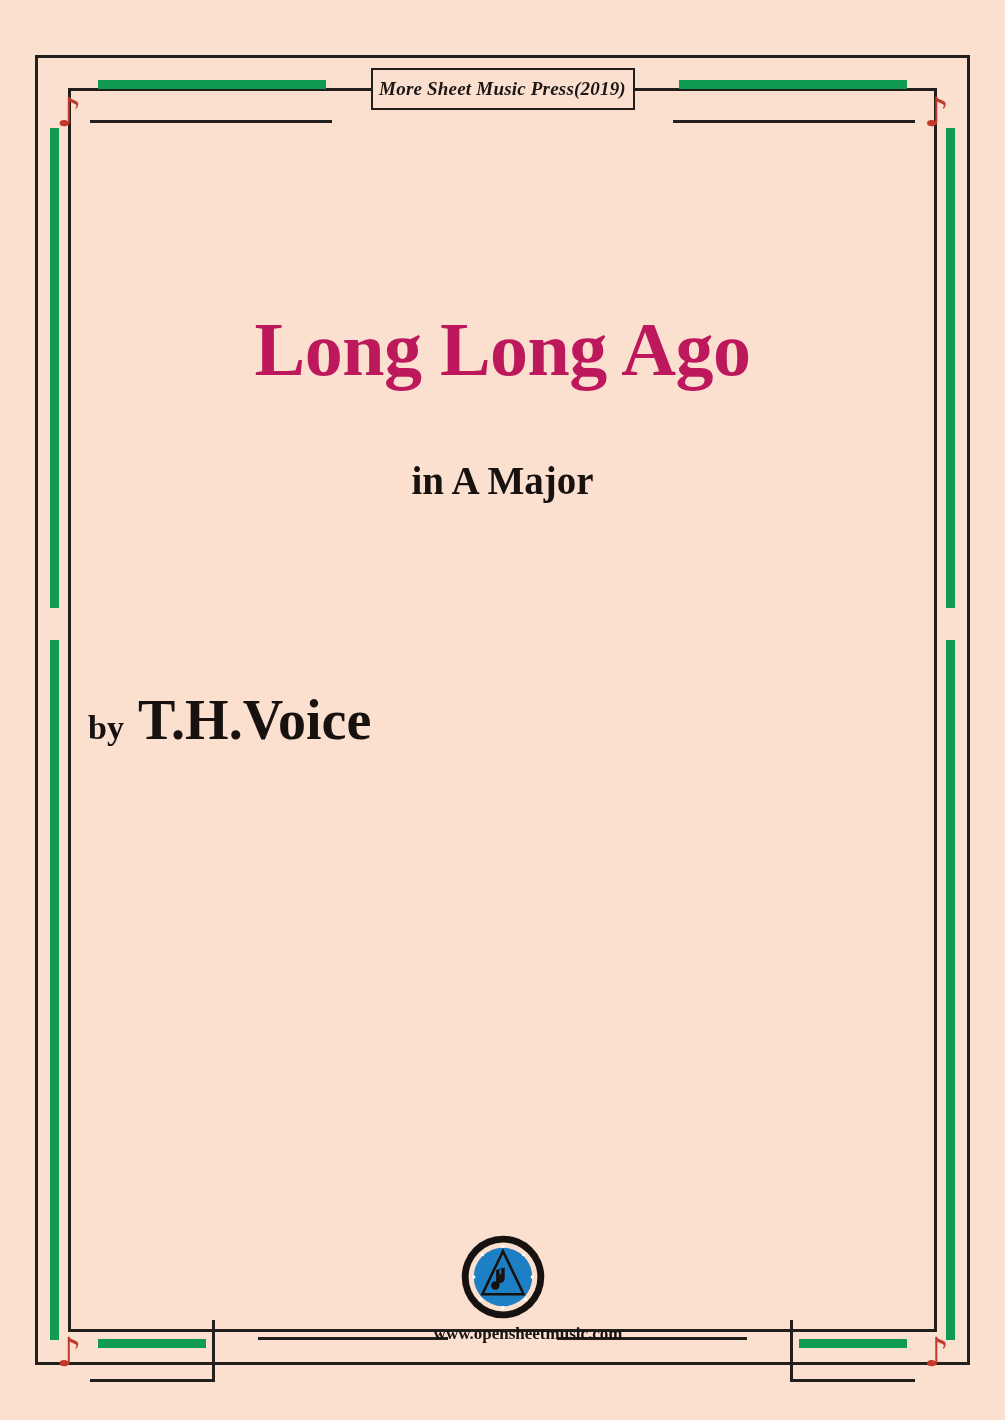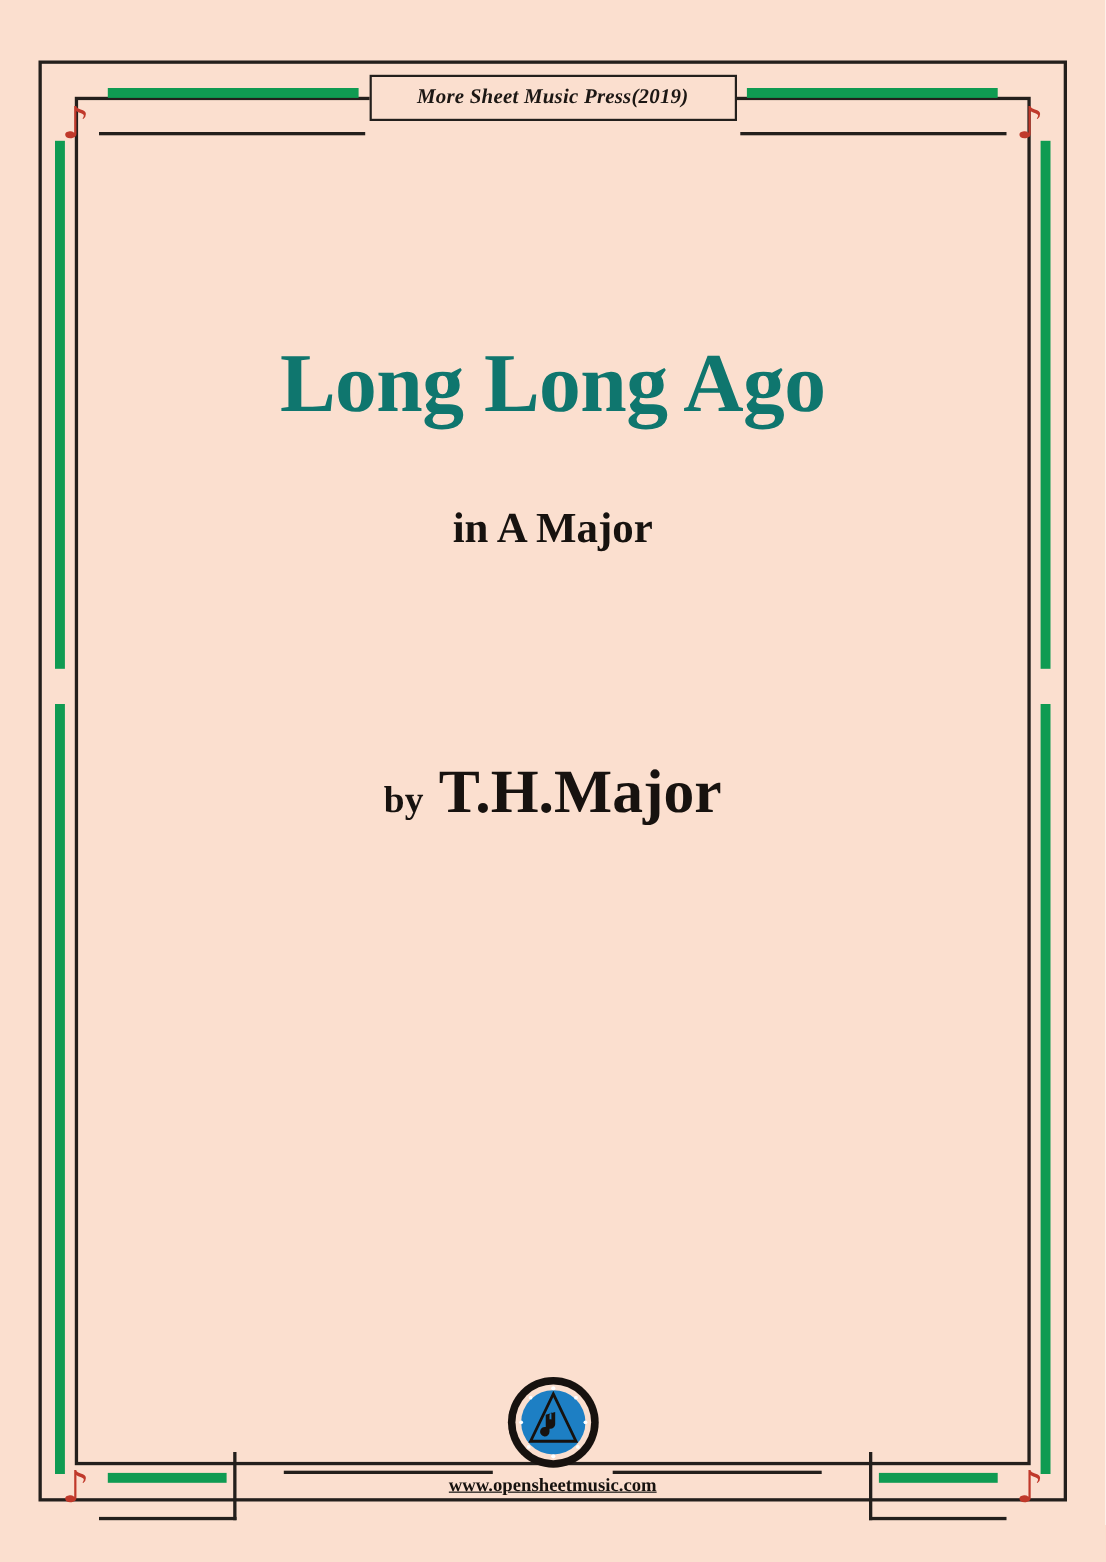--- a/index.html
+++ b/index.html
@@ -92,21 +92,21 @@
   }
   .dbot.bl { left: 90px;  width: 125px; }
   .dbot.br { right: 90px; width: 125px; }
 
   
   .publisher-box {
     position: absolute;
     left: 50%;
     transform: translateX(-50%);
     top: 68px;
-    width: 334px;
+    width: 264px;
     height: 42px;
     border: 2px solid #231f1c;
     background: #fbdfcf;
     display: flex;
     align-items: center;
     justify-content: center;
     box-sizing: border-box;
   }
   .publisher-text {
     font-family: "Liberation Serif", serif;
@@ -137,21 +137,21 @@
     left: 88px;
     right: 88px;
     top: 250px;
     text-align: center;
   }
   .title {
     font-family: "Liberation Serif", serif;
     font-weight: bold;
     font-size: 76px;
     line-height: 1.05;
-    color: #0f766e;
+    color: #be185d;
     margin: 60px 0 0 0;
     letter-spacing: -0.5px;
   }
   .subtitle {
     font-family: "Liberation Serif", serif;
     font-weight: bold;
     font-size: 39px;
     color: #17120f;
     margin: 68px 0 0 0;
   }
@@ -159,45 +159,44 @@
     font-family: "Liberation Serif", serif;
     font-weight: bold;
     font-size: 38px;
     color: #17120f;
     margin: 190px 0 0 0;
   }
   .composer-line {
     margin: 185px 0 15px 0;
     display: flex;
     align-items: baseline;
-    justify-content: center;
+    justify-content: flex-start;
     gap: 14px;
   }
   .by-word {
     font-family: "Liberation Serif", serif;
     font-weight: bold;
     font-size: 34px;
     color: #17120f;
   }
   .composer {
     font-family: "Liberation Serif", serif;
     font-weight: bold;
     font-size: 56px;
     color: #17120f;
   }
 
   
   .logo-wrap {
     position: absolute;
     left: 50%;
     transform: translateX(-50%);
-    bottom: 60px;
+    bottom: 76px;
     width: 240px;
-    text-align: center;
-    text-decoration: underline;
+    text-align: right;
   }
   .logo {
     width: 86px;
     height: 86px;
     margin: 0 auto;
     display: block;
   }
   .site-url {
     font-family: "Liberation Serif", serif;
     font-weight: bold;
@@ -241,21 +240,21 @@
 
   <div class="publisher-box">
     <span class="publisher-text">More Sheet Music Press(2019)</span>
   </div>
 
   <div class="content">
     <h1 class="title">Long Long Ago</h1>
     <div class="subtitle">in A Major</div>
     <div class="composer-line">
       <span class="by-word">by</span>
-      <span class="composer">T.H.Major</span>
+      <span class="composer">T.H.Voice</span>
     </div>
   </div>
 
   <div class="logo-wrap">
     <svg class="logo" viewBox="0 0 100 100">
       <circle cx="50" cy="50" r="48" fill="#17120f"></circle>
       <circle cx="50" cy="50" r="40" fill="#fbdfcf"></circle>
       <circle cx="50" cy="50" r="34" fill="#1d7fc4"></circle>
       <polygon points="50,20 74,70 26,70" fill="none" stroke="#17120f" stroke-width="3"></polygon>
       <path d="M46 42 l0 18 a5 5 0 1 1 -4 -5 l0 -13 l10 -3 l0 13 a5 5 0 1 1 -4 -5 l0 -8 z" fill="#17120f"></path>

